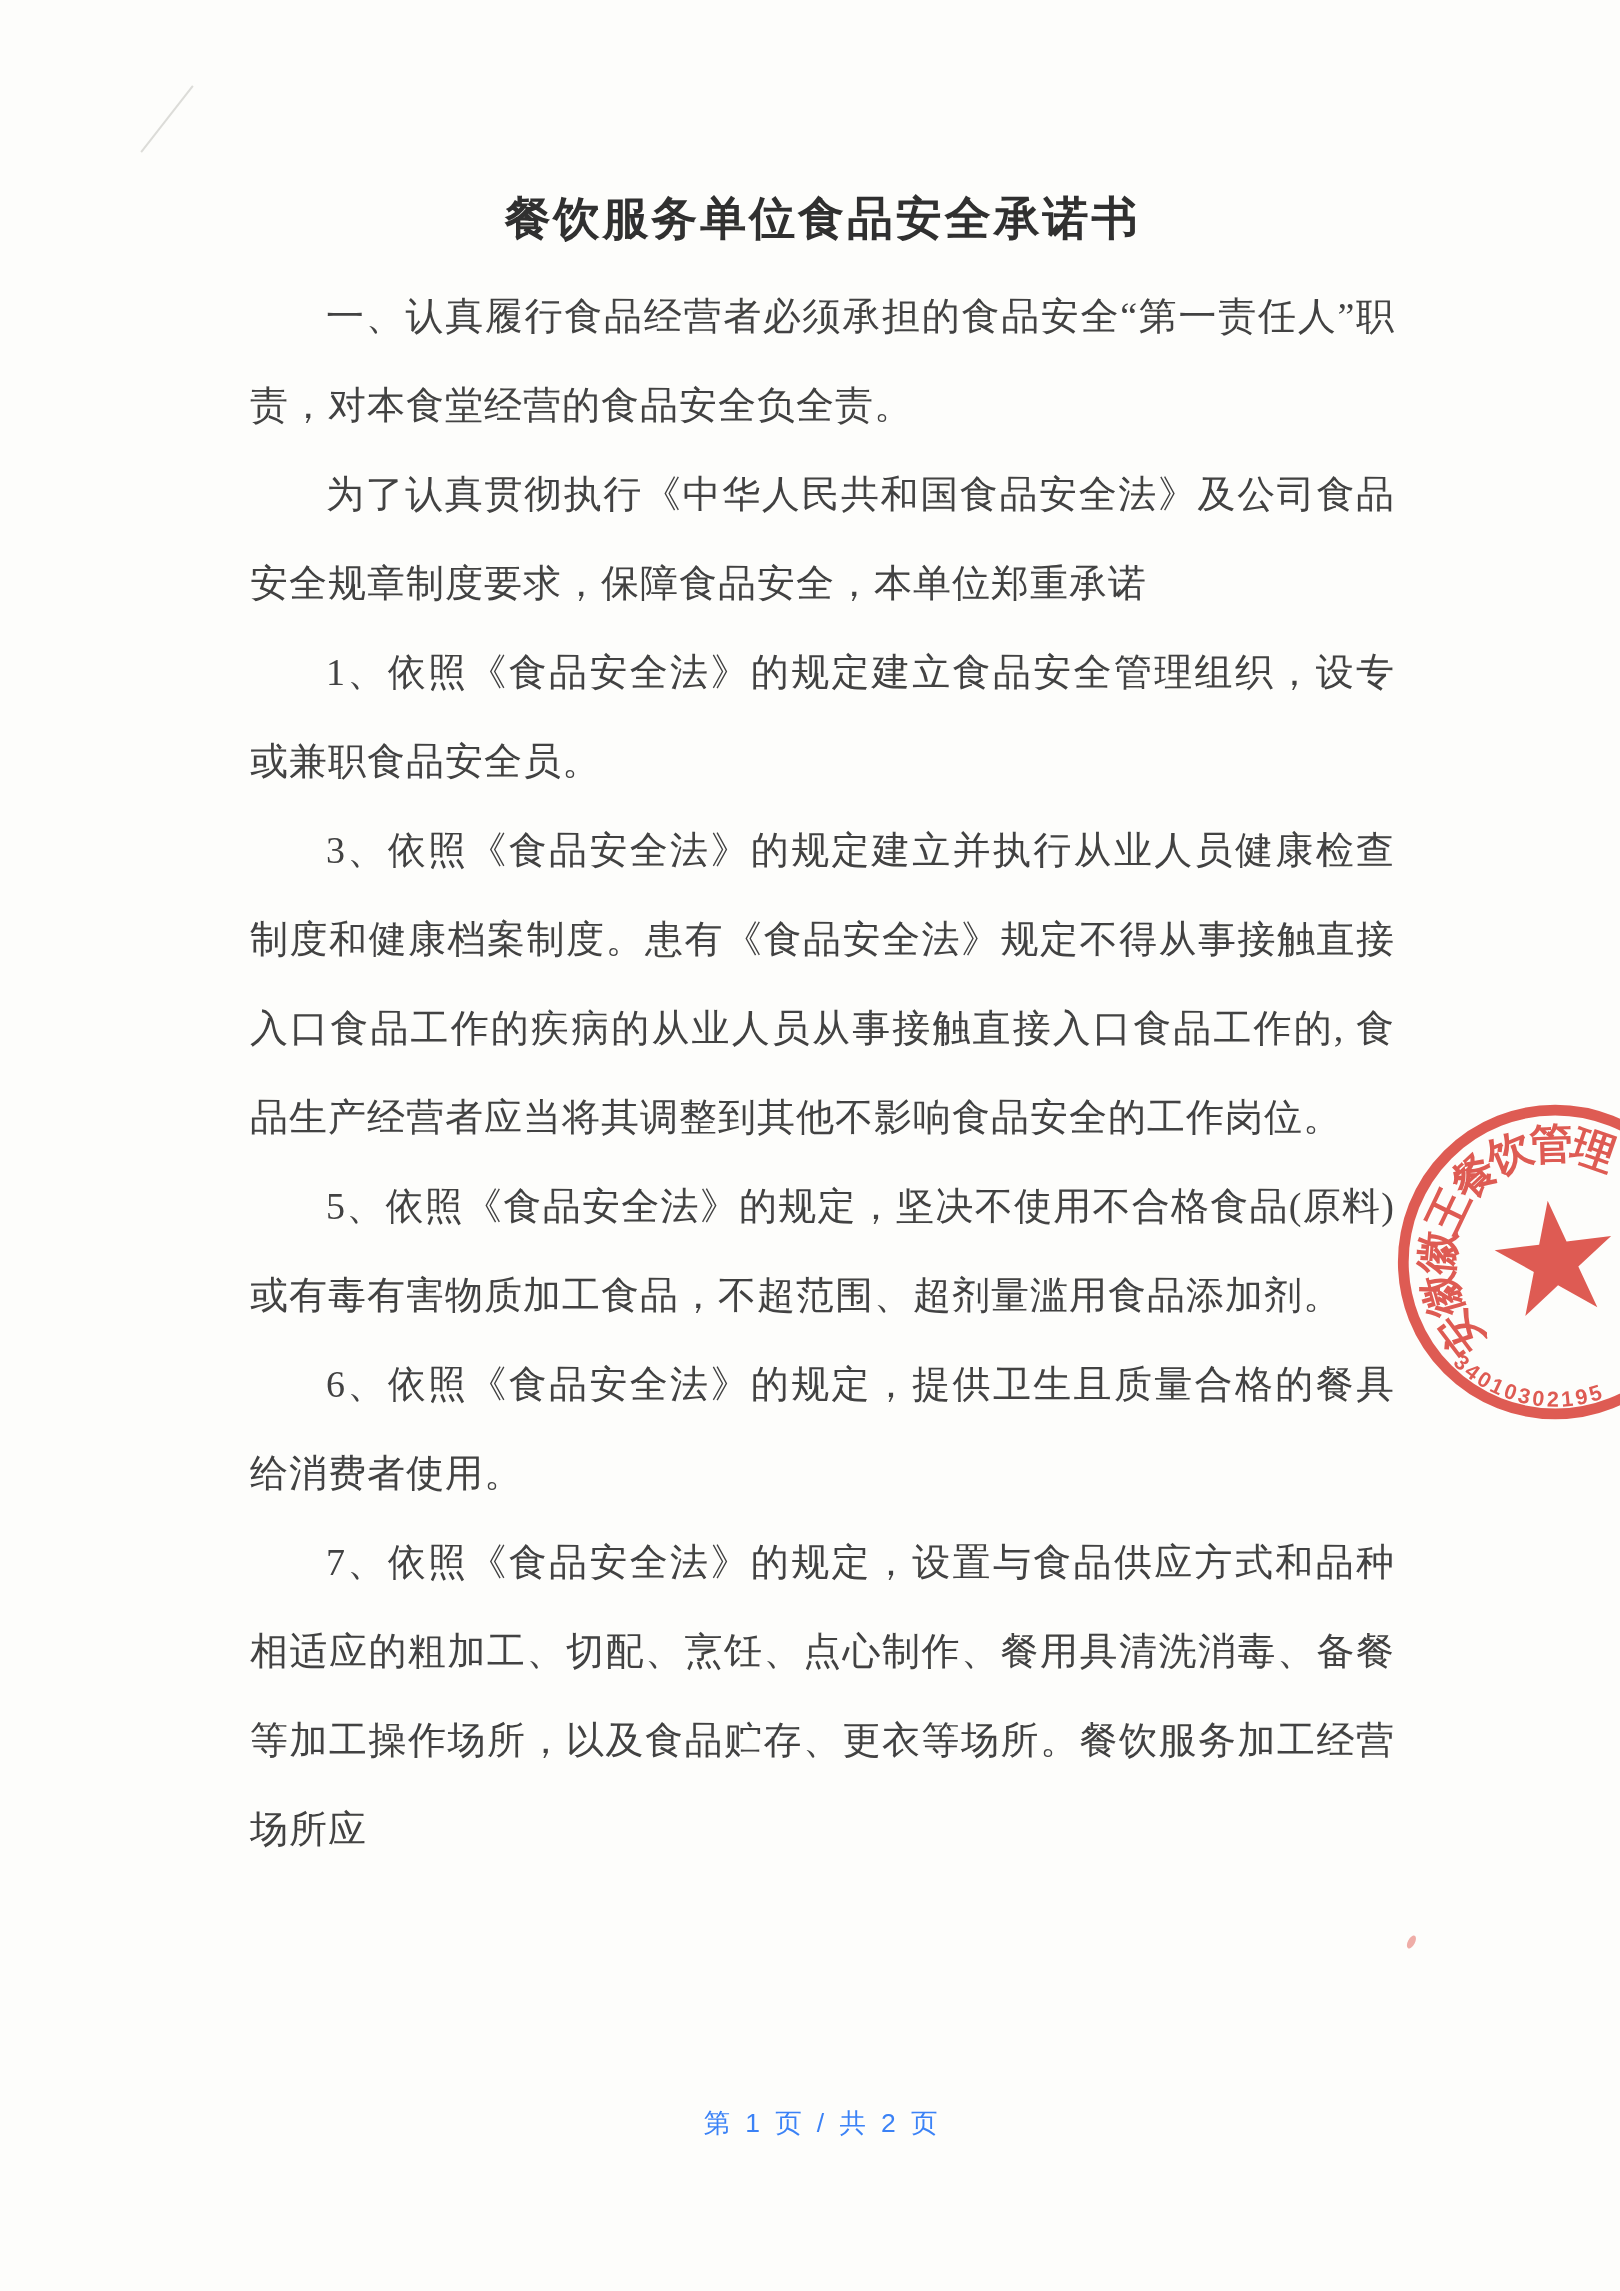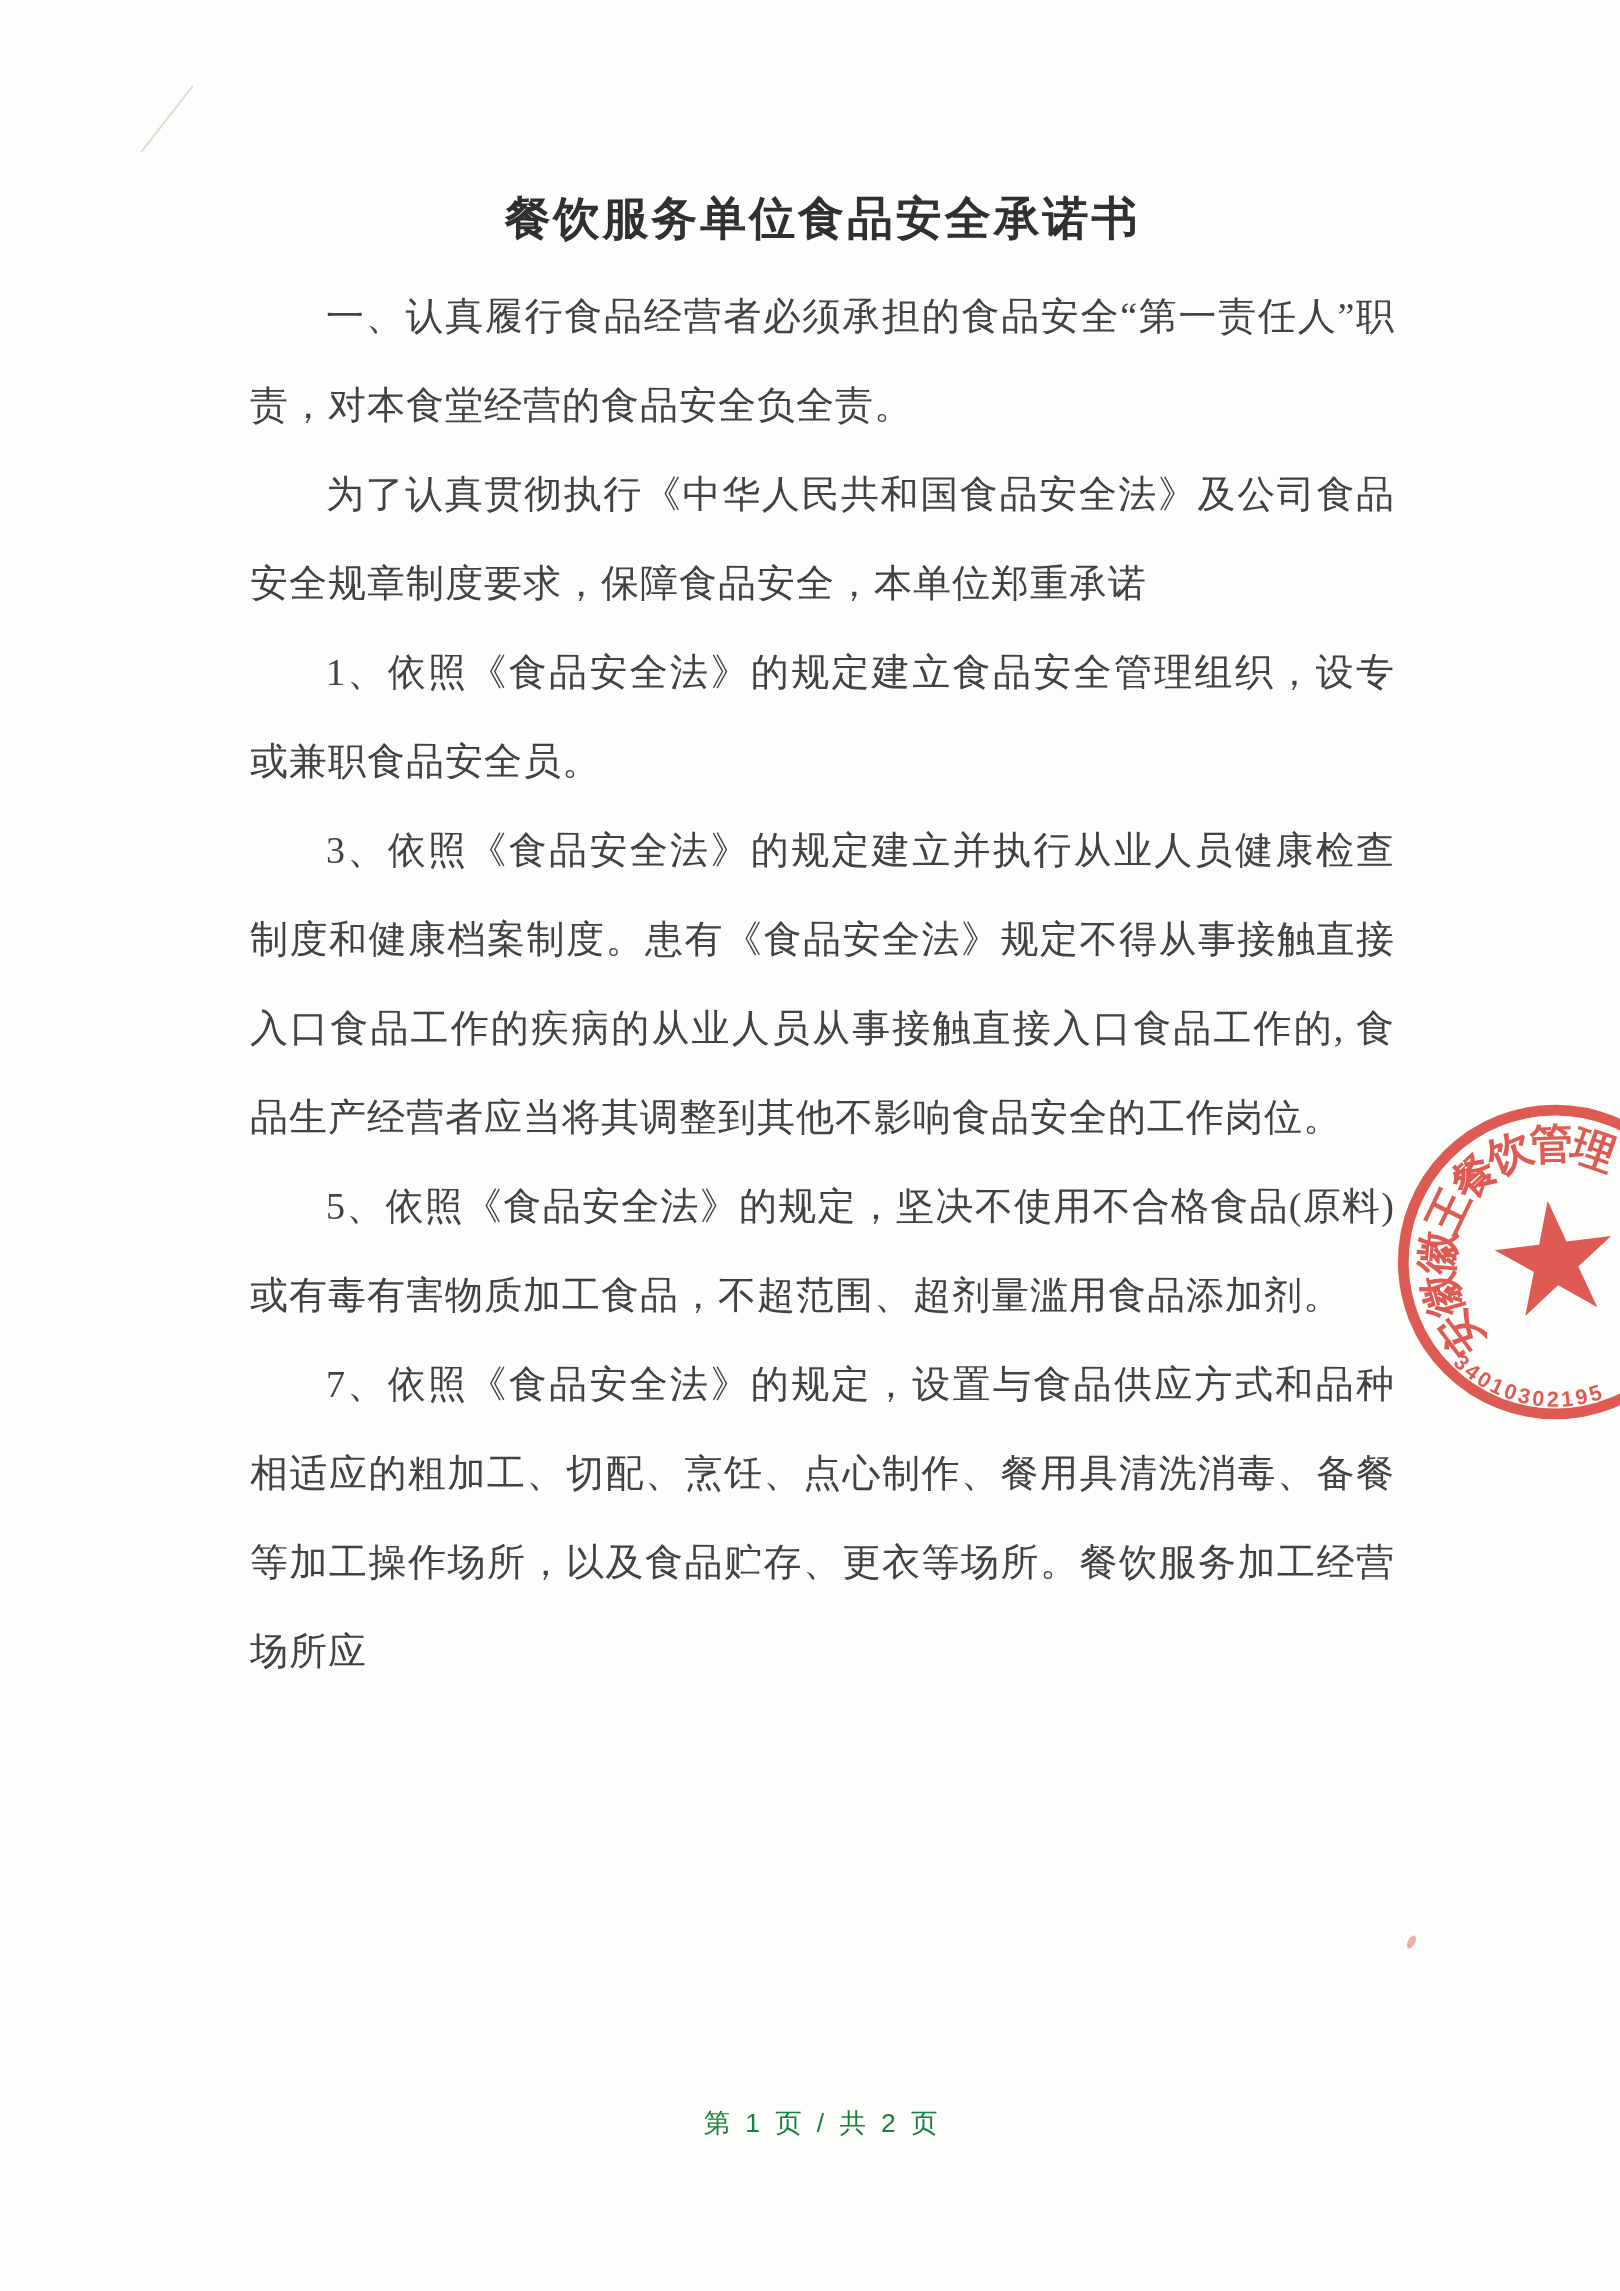--- a/index.html
+++ b/index.html
@@ -36,21 +36,21 @@
     letter-spacing:1px;
   }
   .footer{
     position:absolute;
     left:250px;top:2105px;
     width:1145px;
     text-align:center;
     font-family:"Liberation Sans","DejaVu Sans",sans-serif;
     font-size:26.5px;
     letter-spacing:3.9px;
-    color:#15803d;
+    color:#3b82f6;
   }
   .seal{
     position:absolute;
     left:1369px;top:1066px;
     width:392px;height:392px;
     mix-blend-mode:multiply;
     opacity:0.9;
   }
   .seal text{
     font-family:"Liberation Sans","DejaVu Sans",sans-serif;
@@ -81,20 +81,21 @@
   <div class="scratch"></div>
 
   <div class="content">
     <h1 class="title">餐饮服务单位食品安全承诺书</h1>
     <div class="body">
       <p>一、认真履行食品经营者必须承担的食品安全“第一责任人”职责，对本食堂经营的食品安全负全责。</p>
       <p>为了认真贯彻执行《中华人民共和国食品安全法》及公司食品安全规章制度要求，保障食品安全，本单位郑重承诺</p>
       <p>1、依照《食品安全法》的规定建立食品安全管理组织，设专或兼职食品安全员。</p>
       <p>3、依照《食品安全法》的规定建立并执行从业人员健康检查制度和健康档案制度。患有《食品安全法》规定不得从事接触直接入口食品工作的疾病的从业人员从事接触直接入口食品工作的, 食品生产经营者应当将其调整到其他不影响食品安全的工作岗位。</p>
       <p>5、依照《食品安全法》的规定，坚决不使用不合格食品(原料)或有毒有害物质加工食品，不超范围、超剂量滥用食品添加剂。</p>
+      <p>6、依照《食品安全法》的规定，提供卫生且质量合格的餐具给消费者使用。</p>
       <p>7、依照《食品安全法》的规定，设置与食品供应方式和品种相适应的粗加工、切配、烹饪、点心制作、餐用具清洗消毒、备餐等加工操作场所，以及食品贮存、更衣等场所。餐饮服务加工经营场所应</p>
     </div>
   </div>
 
   <div class="footer">第 1 页 / 共 2 页</div>
 
   <svg id="seal-svg" class="seal" viewBox="0 0 400 400">
     <circle id="seal-ring" cx="190" cy="200" r="155" fill="none" stroke-width="11" stroke="#dd4a41"></circle>
     <polygon id="seal-star" points="182.3,137.5 201.6,179.0 247.1,173.4 213.6,204.6 233.0,246.1 192.9,223.8 159.5,255.1 168.2,210.1 128.2,188.0 173.6,182.4" fill="#dd4a41"></polygon>
     <g id="seal-arc-text">

